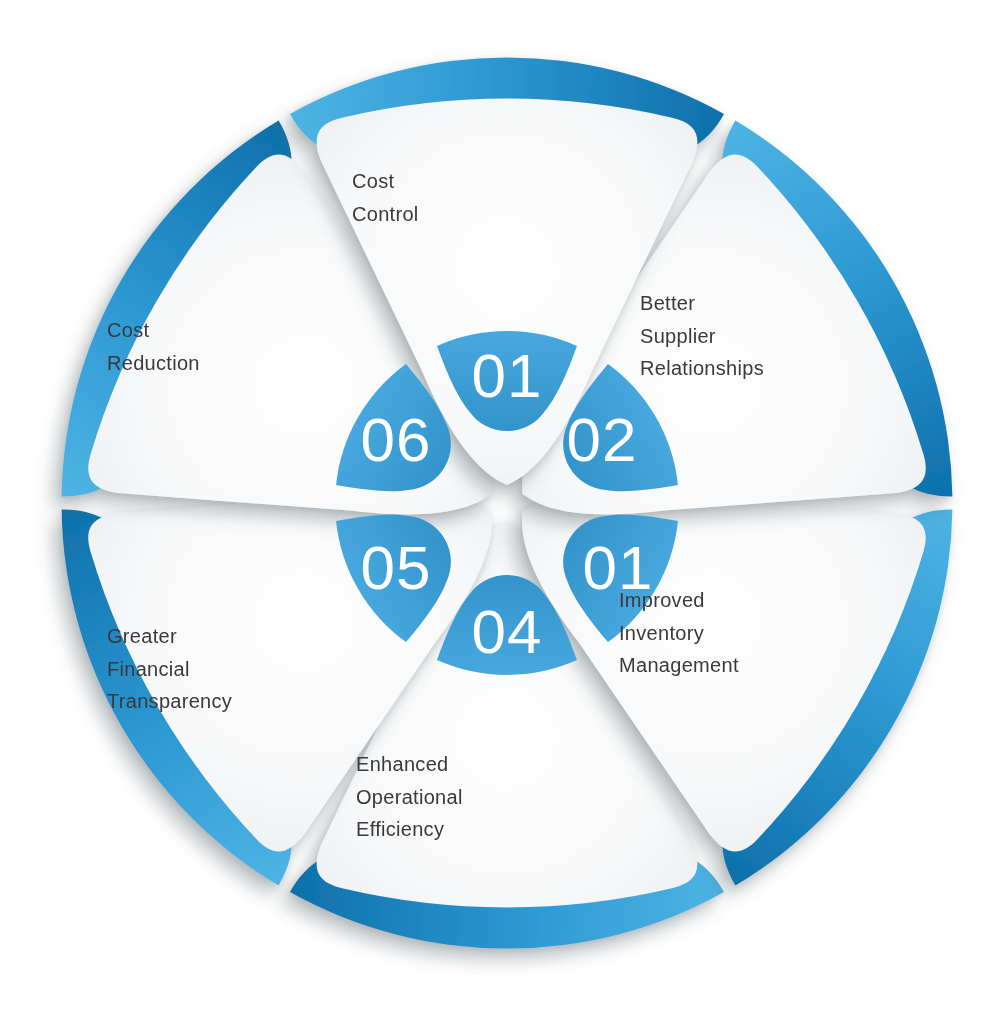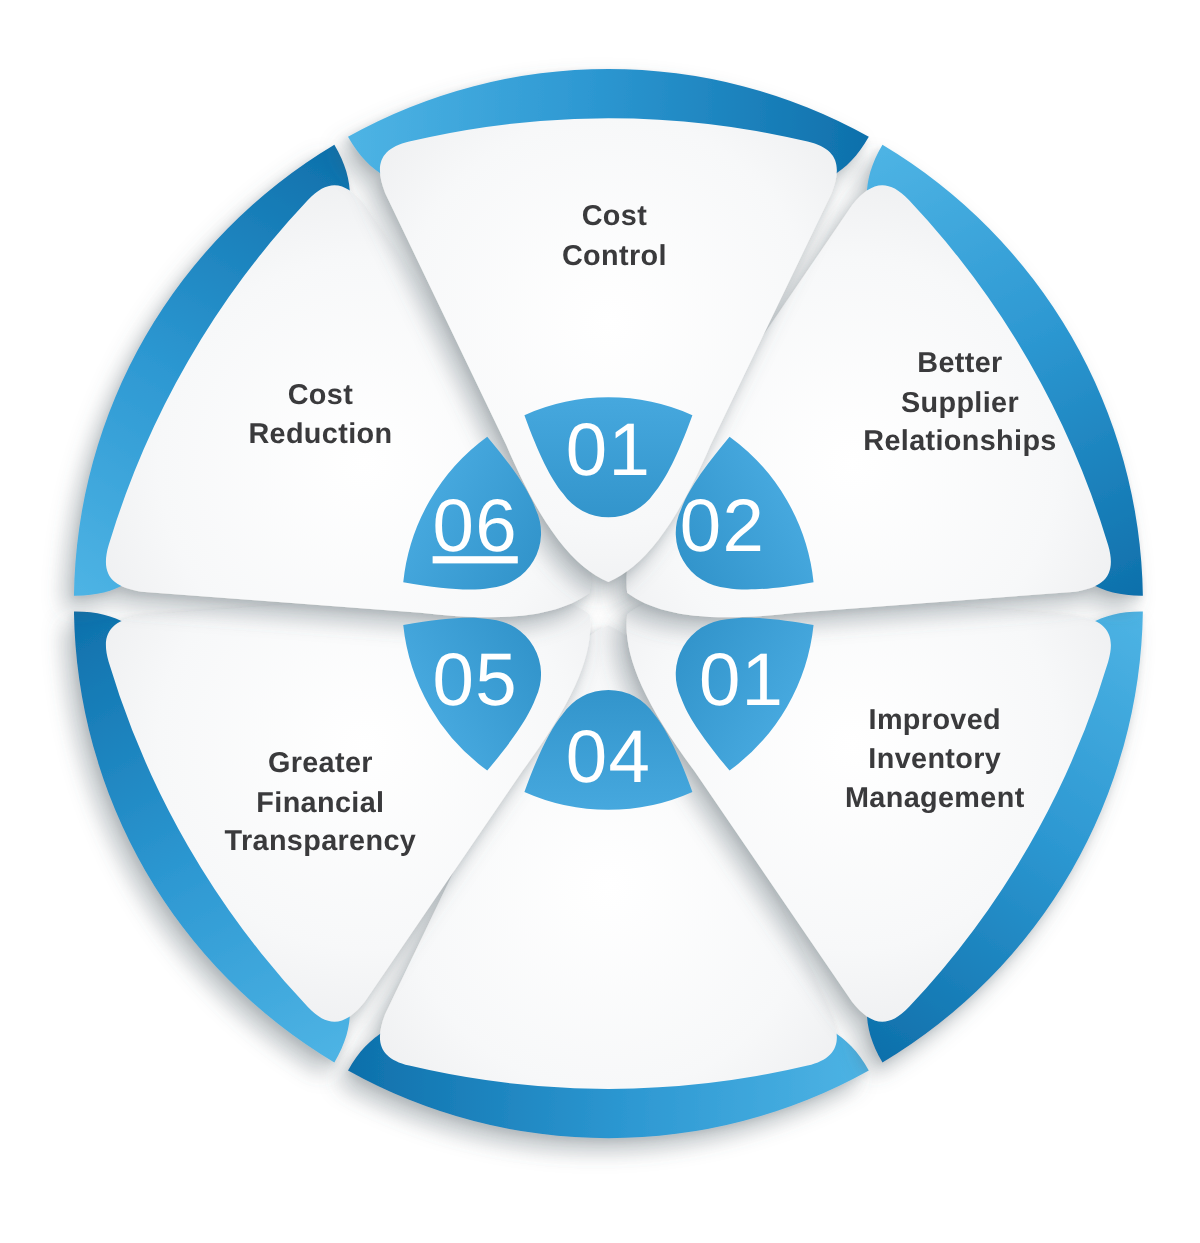--- a/index.html
+++ b/index.html
@@ -10,24 +10,23 @@
     overflow:hidden;
     font-family:"Liberation Sans", sans-serif;
   }
   .canvas svg{position:absolute;left:0;top:0;}
   .petal{fill:url(#petalGrad);}
   .crescent{fill:url(#arcGrad);}
   .badge{fill:url(#badgeGrad);}
   .label{
     position:absolute;
     transform:translate(-50%,-50%);
-    text-align:center;
-    font-size:24px;
+    font-size:20px;
     line-height:32.5px;
-    font-weight:700;
+    font-weight:400;
     letter-spacing:0.3px;
     color:#3a3a3c;
     white-space:pre-line;
     width:320px;
     pointer-events:none;
   }
   .num{
     position:absolute;
     transform:translate(-50%,-50%);
     color:#ffffff;
@@ -131,29 +130,32 @@
       <use href="#badgeShape" class="badge" transform="rotate(240)"></use>
       <use href="#badgeShape" class="badge" transform="rotate(300)"></use>
     </g>
   </svg>
 
   <div class="num" style="left:507px; top:375px;">01</div>
   <div class="num" style="left:602px; top:439px;">02</div>
   <div class="num" style="left:618px; top:567px;">01</div>
   <div class="num" style="left:507px; top:631px;">04</div>
   <div class="num" style="left:396px; top:567px;">05</div>
-  <div class="num" style="left:396px; top:439px;text-decoration:underline;">06</div>
+  <div class="num" style="left:396px; top:439px;">06</div>
 
   <div class="label" style="left:512px; top:197px;">Cost
 Control</div>
   <div class="label" style="left:800px; top:336px;">Better
 Supplier
 Relationships</div>
   <div class="label" style="left:779px; top:633px;">Improved
 Inventory
 Management</div>
+  <div class="label" style="left:516px; top:797px;">Enhanced
+Operational
+Efficiency</div>
   <div class="label" style="left:267px; top:633px;margin-top:36px;">Greater
 Financial
 Transparency</div>
   <div class="label" style="left:267px; top:346px;">Cost
 Reduction</div>
 
 </div>
 
 </body></html>

